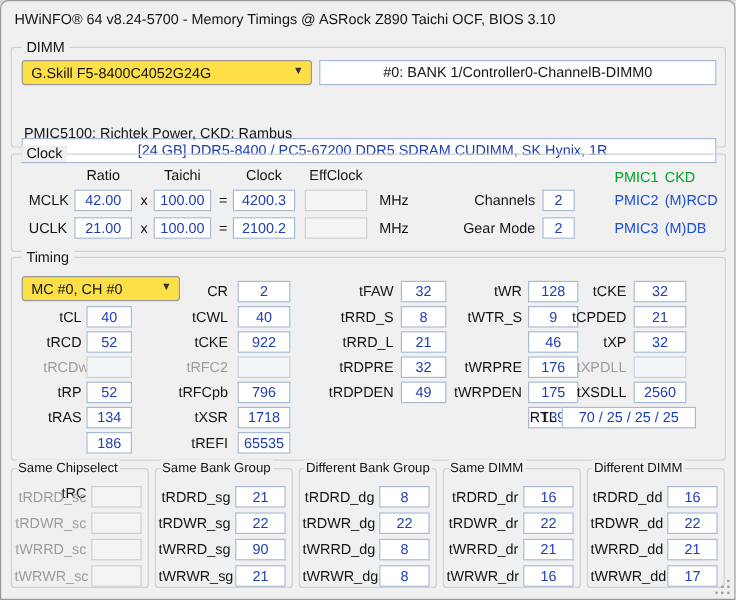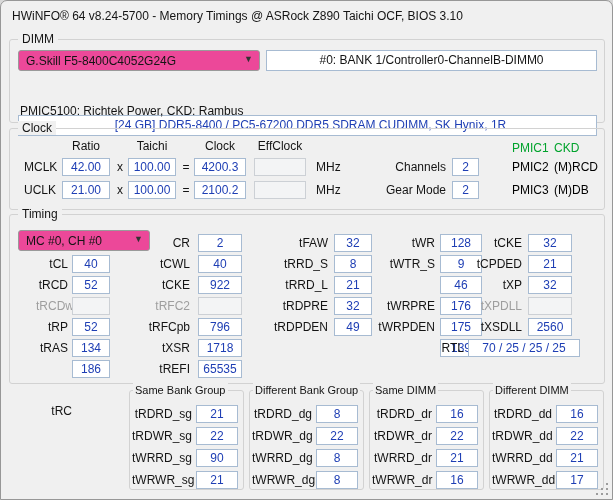--- a/index.html
+++ b/index.html
@@ -14,23 +14,23 @@
   .bgroup .glabel{left:3px;padding:0 2px;font-size:11px;}
   .lbl{position:absolute;height:18px;line-height:18px;text-align:right;white-space:nowrap;}
   .plain{position:absolute;height:18px;line-height:18px;white-space:nowrap;}
   .hdr{position:absolute;height:14px;line-height:14px;text-align:center;white-space:nowrap;}
   .box{position:absolute;height:18px;line-height:16px;background:#fff;border:1px solid #a7bbd2;
        color:#1e3eb4;text-align:center;white-space:nowrap;overflow:hidden;}
   .box.blk{color:#141414;}
   .box.left{text-align:center;padding-left:6px;margin-top:37px;}
   .box.dis{background:#f3f4f5;border-color:#ccd0d5;}
   .lbl.dis{color:#9e9e9e;}
-  .dim{color:#000000;}
+  .dim{color:#1d4ed8;}
   .grn{color:#00a32c;}
-  .combo{position:absolute;height:21px;background:#ec4899;border:1px solid #9a9a9a;border-radius:3px;}
+  .combo{position:absolute;height:21px;background:#fde047;border:1px solid #9a9a9a;border-radius:3px;}
   .combo .ct{position:absolute;left:7px;top:2px;line-height:16px;white-space:nowrap;}
   .combo .chev{position:absolute;right:6px;top:3px;font-size:9px;color:#333;}
   .grip{position:absolute;right:3px;bottom:3px;}
 </style>
 </head>
 <body>
 
 <div class="win">
 
   <div class="titlebar">
@@ -152,20 +152,31 @@
     <div class="lbl" style="left:450px;top:61px;width:62px;">tXP</div>
     <div class="box" style="left:518px;top:61px;width:44px;">32</div>
     <div class="lbl dis" style="left:450px;top:82px;width:62px;">tXPDLL</div>
     <div class="box dis" style="left:518px;top:82px;width:44px;"></div>
     <div class="lbl" style="left:450px;top:103px;width:62px;">tXSDLL</div>
     <div class="box" style="left:518px;top:103px;width:44px;">2560</div>
     <div class="lbl" style="left:418px;top:124px;width:36px;">RTL</div>
     <div class="box" style="left:458px;top:124px;width:112px;">70 / 25 / 25 / 25</div>
   </div>
 
+  <div class="group bgroup" style="left:8px;top:389px;width:115px;height:100px;">
+    <span class="glabel">Same Chipselect</span>
+    <div class="lbl dis" style="left:2px;top:14px;width:60px;">tRDRD_sc</div>
+    <div class="box dis" style="left:66px;top:14px;width:42px;"></div>
+    <div class="lbl dis" style="left:2px;top:36px;width:60px;">tRDWR_sc</div>
+    <div class="box dis" style="left:66px;top:36px;width:42px;"></div>
+    <div class="lbl dis" style="left:2px;top:58px;width:60px;">tWRRD_sc</div>
+    <div class="box dis" style="left:66px;top:58px;width:42px;"></div>
+    <div class="lbl dis" style="left:2px;top:80px;width:60px;">tWRWR_sc</div>
+    <div class="box dis" style="left:66px;top:80px;width:42px;"></div>
+  </div>
 
   <div class="group bgroup" style="left:128px;top:389px;width:115px;height:100px;">
     <span class="glabel">Same Bank Group</span>
     <div class="lbl" style="left:2px;top:14px;width:60px;">tRDRD_sg</div>
     <div class="box" style="left:66px;top:14px;width:42px;">21</div>
     <div class="lbl" style="left:2px;top:36px;width:60px;">tRDWR_sg</div>
     <div class="box" style="left:66px;top:36px;width:42px;">22</div>
     <div class="lbl" style="left:2px;top:58px;width:60px;">tWRRD_sg</div>
     <div class="box" style="left:66px;top:58px;width:42px;">90</div>
     <div class="lbl" style="left:2px;top:80px;width:60px;">tWRWR_sg</div>

